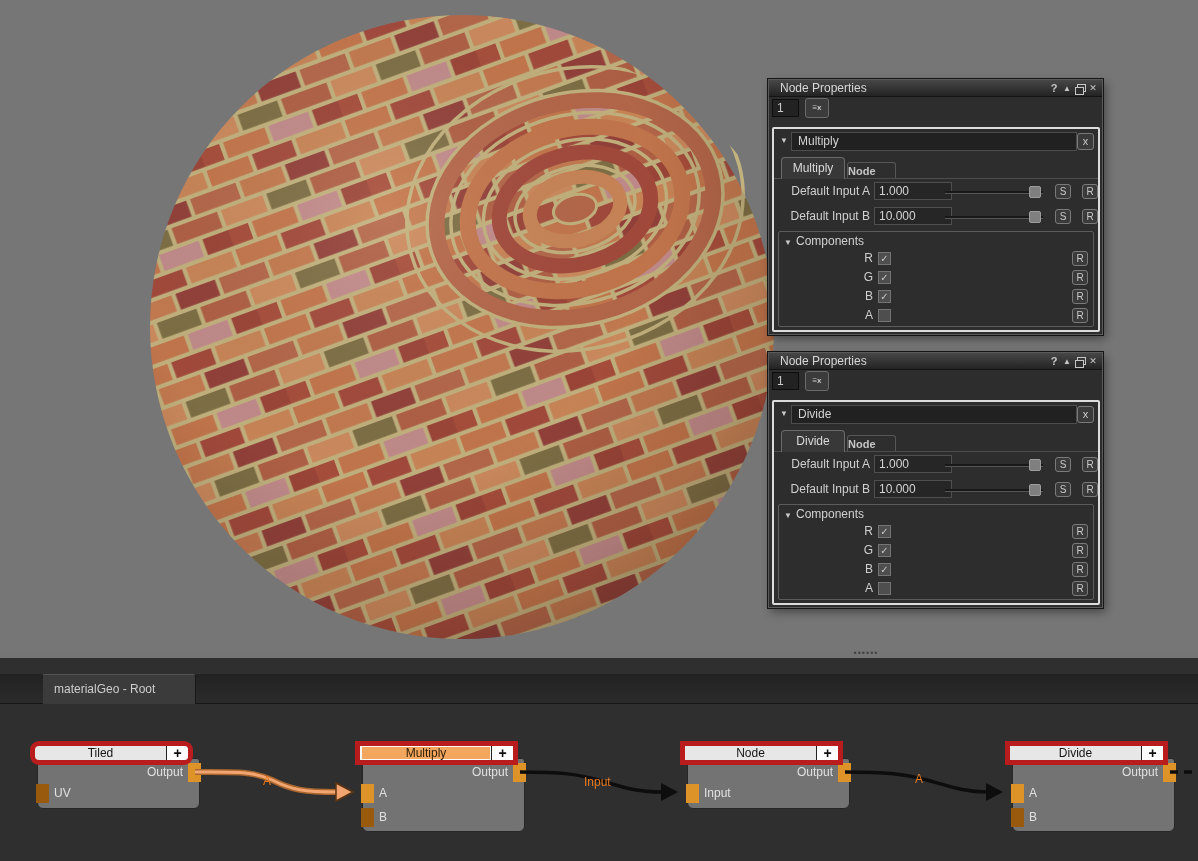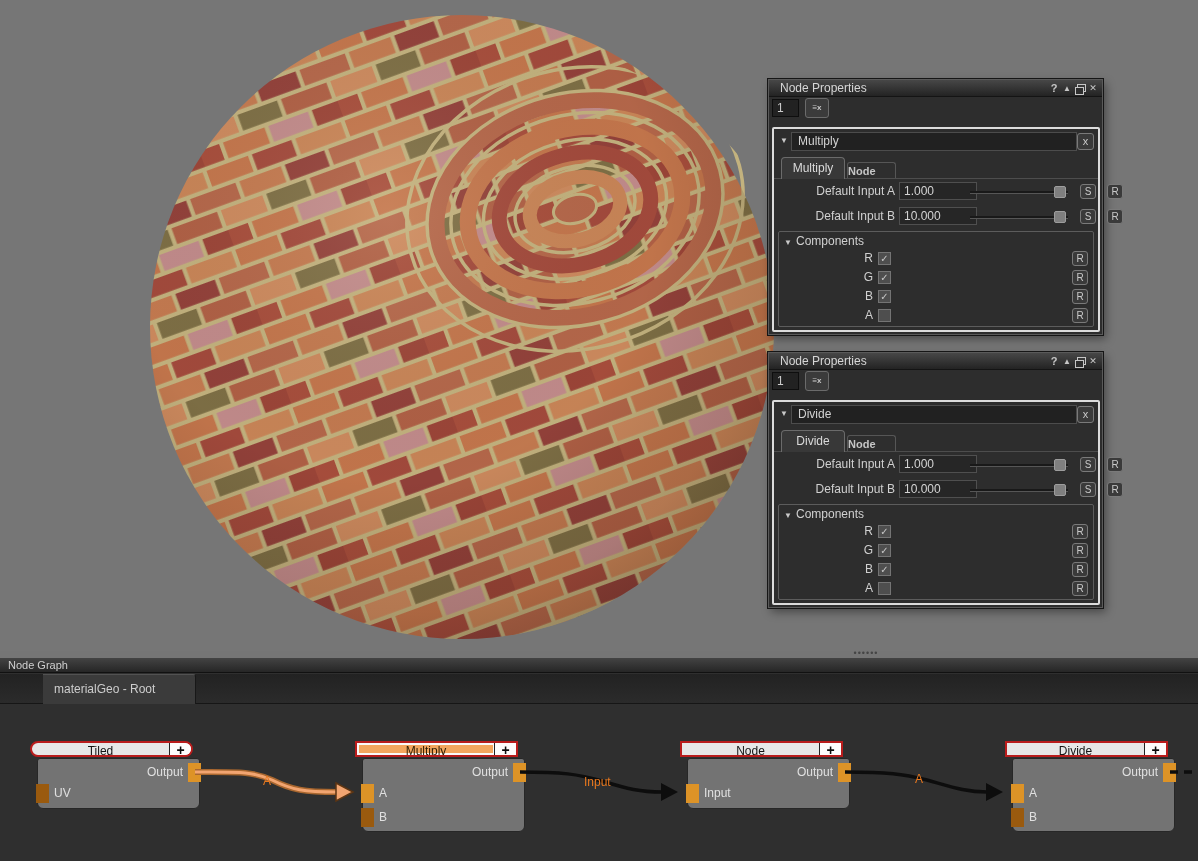--- a/index.html
+++ b/index.html
@@ -42,21 +42,21 @@
   .grp-close { position:absolute; right:4px; top:4px; width:17px; height:17px; background:#3a3a3a;
     border:1px solid #7a7a7a; border-radius:3px; color:#c9c9c9; font-size:11px; text-align:center; line-height:14px; }
   .tab-active { position:absolute; left:7px; top:28px; width:64px; height:22px; background:#383838;
     border:1px solid #6b6b6b; border-bottom:none; border-radius:4px 4px 0 0; color:#dadada;
     font-size:12px; text-align:center; line-height:21px; z-index:2; }
   .tab-idle { position:absolute; left:73px; top:33px; width:49px; height:17px; background:#2e2e2e;
     border:1px solid #565656; border-bottom:none; border-radius:3px 3px 0 0; color:#c6c6c6;
     font-size:11px; text-align:left; line-height:16px;font-weight:bold; }
   .tab-line { position:absolute; left:0; right:0; top:49px; height:1px; background:#4d4d4d; }
 
-  .prow { position:absolute; left:0; right:0; height:19px;margin-left:25px; }
+  .prow { position:absolute; left:0; right:0; height:19px; }
   .prow.r1 { top:53px; } .prow.r2 { top:78px; }
   .plabel { position:absolute; left:0; top:0; width:96px; text-align:right; color:#d0d0d0; font-size:12px; line-height:19px; }
   .pvalue { position:absolute; left:100px; top:0; width:78px; height:18px; background:#262626;
     border:1px solid #4f4f4f; color:#d4d4d4; font-size:12px; line-height:16px; padding-left:4px; }
   .pslider { position:absolute; left:171px; top:9px; width:98px; height:3px;
     background:#191919; border-bottom:1px solid #565656; }
   .phandle { position:absolute; left:84px; top:-5px; width:12px; height:12px;
     background:#7f7f7f; border:1px solid #9d9d9d; border-radius:2px; }
   .sq-btn { position:absolute; top:2px; width:16px; height:15px; background:#3a3a3a;
     border:1px solid #7a7a7a; border-radius:3px; color:#c9c9c9; font-size:10px;
@@ -80,22 +80,22 @@
   .ng-header { position:absolute; left:0; top:0; right:0; height:15px;
     background:linear-gradient(#434343,#262626); border-bottom:1px solid #111;
     color:#cfcfcf; font-size:11px; line-height:14px; padding-left:8px; }
   .ng-tabstrip { position:absolute; left:0; top:16px; right:0; height:30px;
     background:linear-gradient(#222,#2b2b2b); border-bottom:1px solid #161616; }
   .ng-tab { position:absolute; left:0; top:0; width:153px; height:30px; background:#3b3b3b;
     border-right:1px solid #181818; border-top:1px solid #525252; border-radius:0 3px 0 0;
     color:#cdcdcd; font-size:12px; line-height:29px; padding-left:11px;margin-left:43px; }
 
   .gnode { position:absolute; width:163px; }
-  .nhead { position:absolute; left:0; top:0; width:163px; height:16px; background:#e7e7e7;
-    border:2px solid #b91c1c; display:flex; overflow:hidden; z-index:2; }
+  .nhead { position:absolute; left:0; top:0; width:163px; height:24px; background:#e7e7e7;
+    border:5px solid #b91c1c; display:flex; overflow:hidden; z-index:2;align-items:center; }
   .nhead.pill { border-radius:9px; }
   .ntitle { flex:1; text-align:center; color:#141414; font-size:12px; line-height:16px; }
   .nhead.sel { background:#fafafa; }
   .nhead.sel .ntitle { background:#f3a65e; margin:2px 1px 2px 2px; line-height:12px; color:#2b1c03; }
   .nplus { width:22px; border-left:1px solid #222; text-align:center; color:#0d0d0d;
     font-size:14px; font-weight:bold; line-height:15px; background:#fdfdfd; }
   .nhead.pill .nplus { background:#fdfdfd; }
   .nbody { position:absolute; left:7px; top:17px; width:163px; background:#737373;
     border:1px solid #272727; border-radius:3px 3px 6px 6px; z-index:1; }
   .nbody.h-one { height:51px; } .nbody.h-two { height:74px; }
@@ -294,23 +294,20 @@
         <div class="crow c4">
           <div class="clabel">A</div>
           <div class="cbox"></div>
           <div class="cbtn">R</div>
         </div>
       </div>
     </div>
   </div>
 
   <div class="nodegraph">
-    <div class="ng-header">
-      <span>Node Graph</span>
-    </div>
     <div class="ng-tabstrip">
       <div class="ng-tab">materialGeo - Root</div>
     </div>
 
     <div class="gnode" style="left:30px; top:83px;">
       <div class="nbody h-one">
         <div class="port-row row-out">
           <span class="port-label lab-right">Output</span>
           <span class="port pr bright"></span>
         </div>

